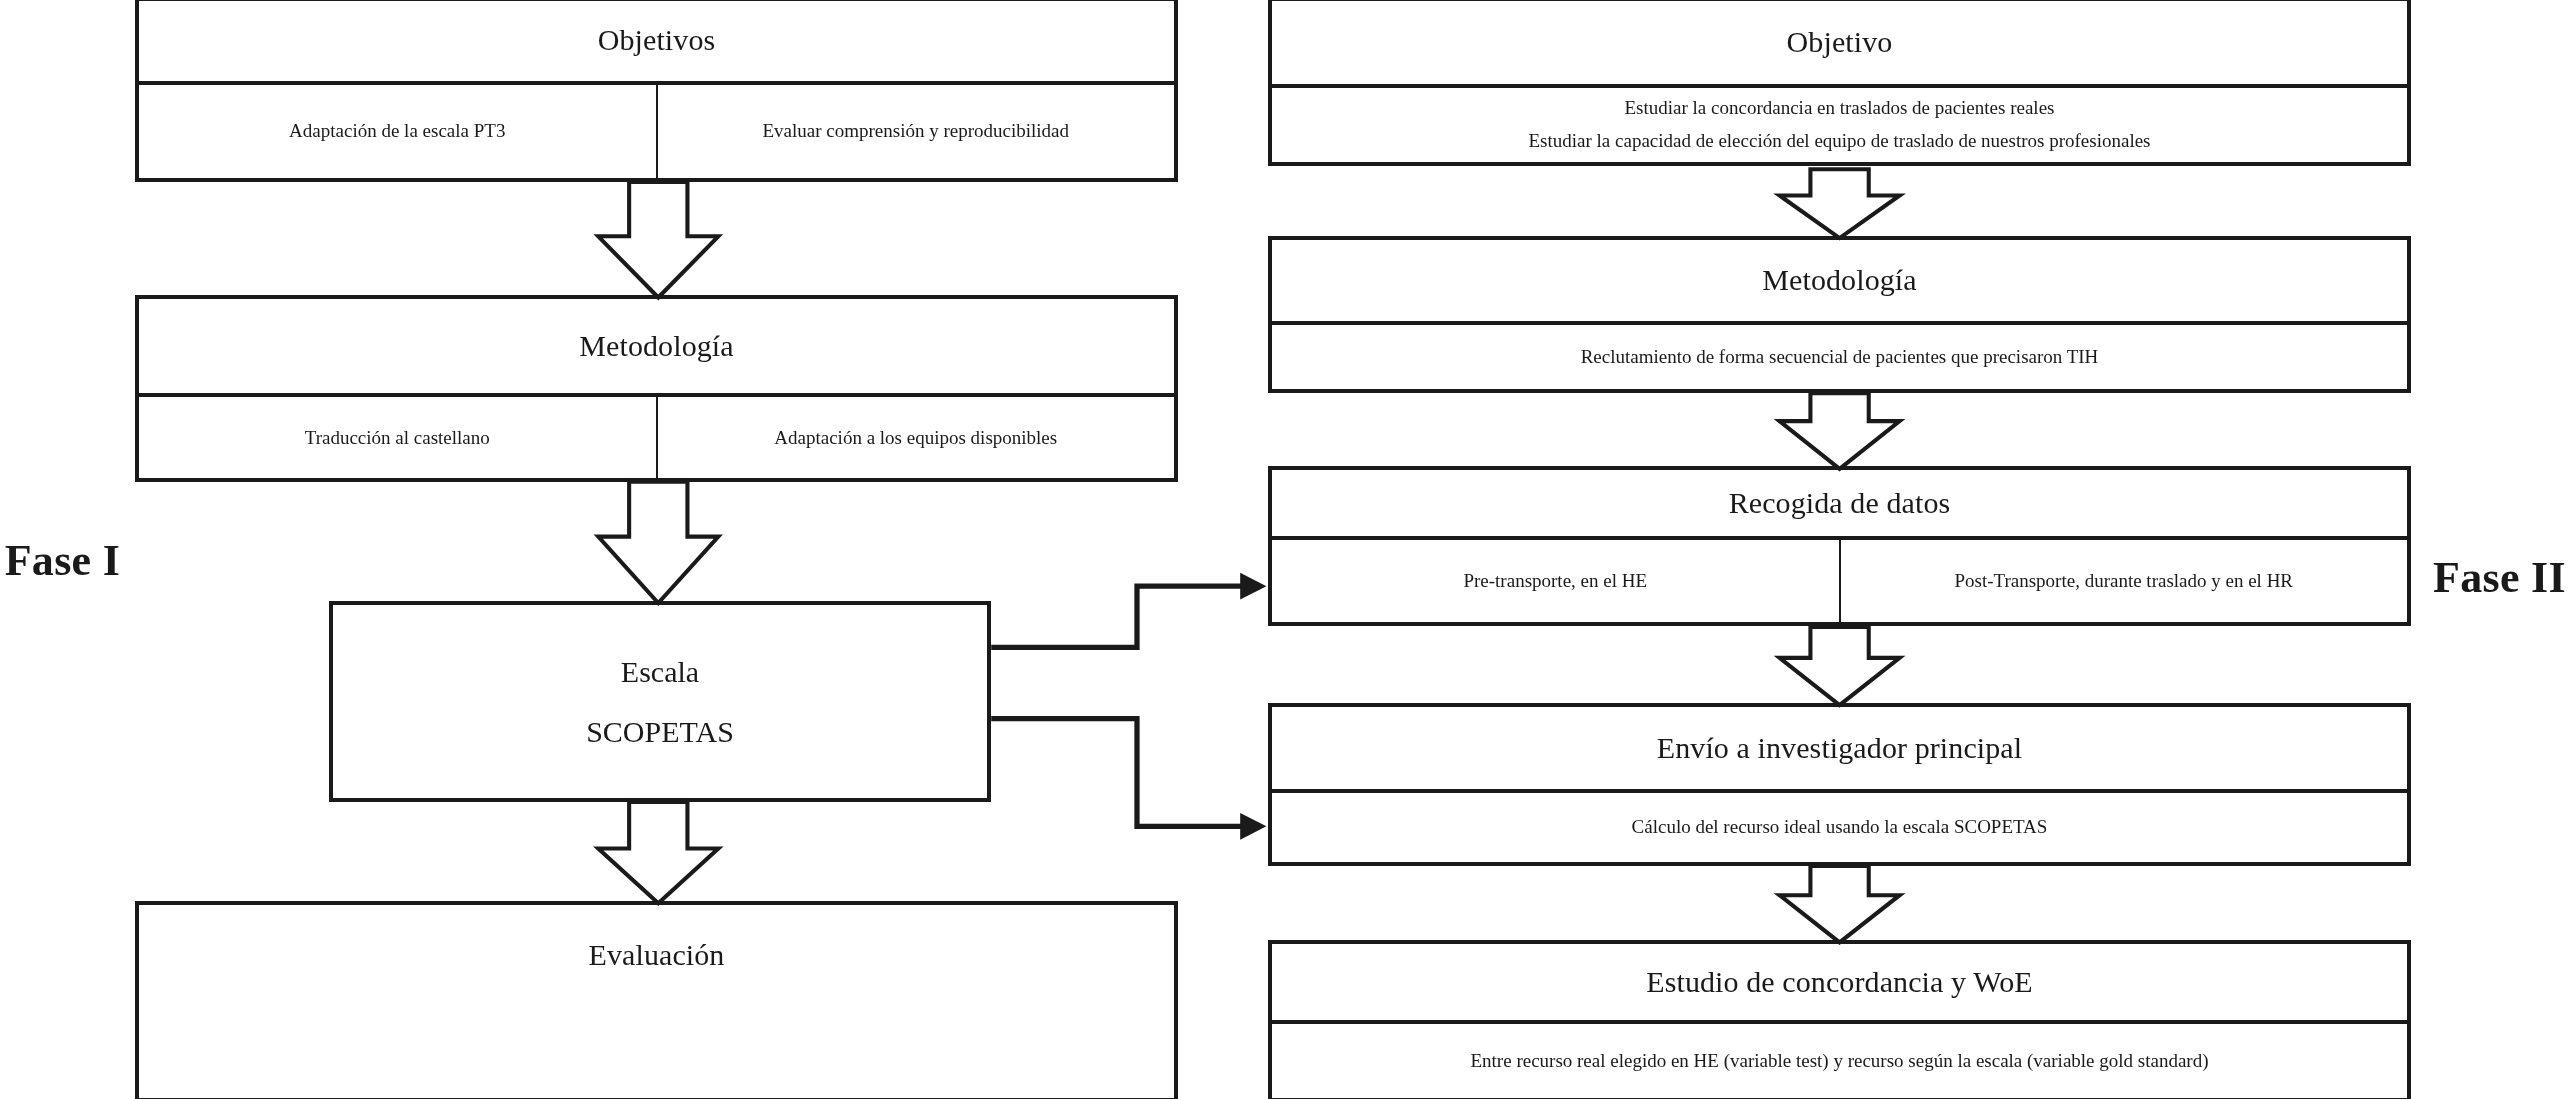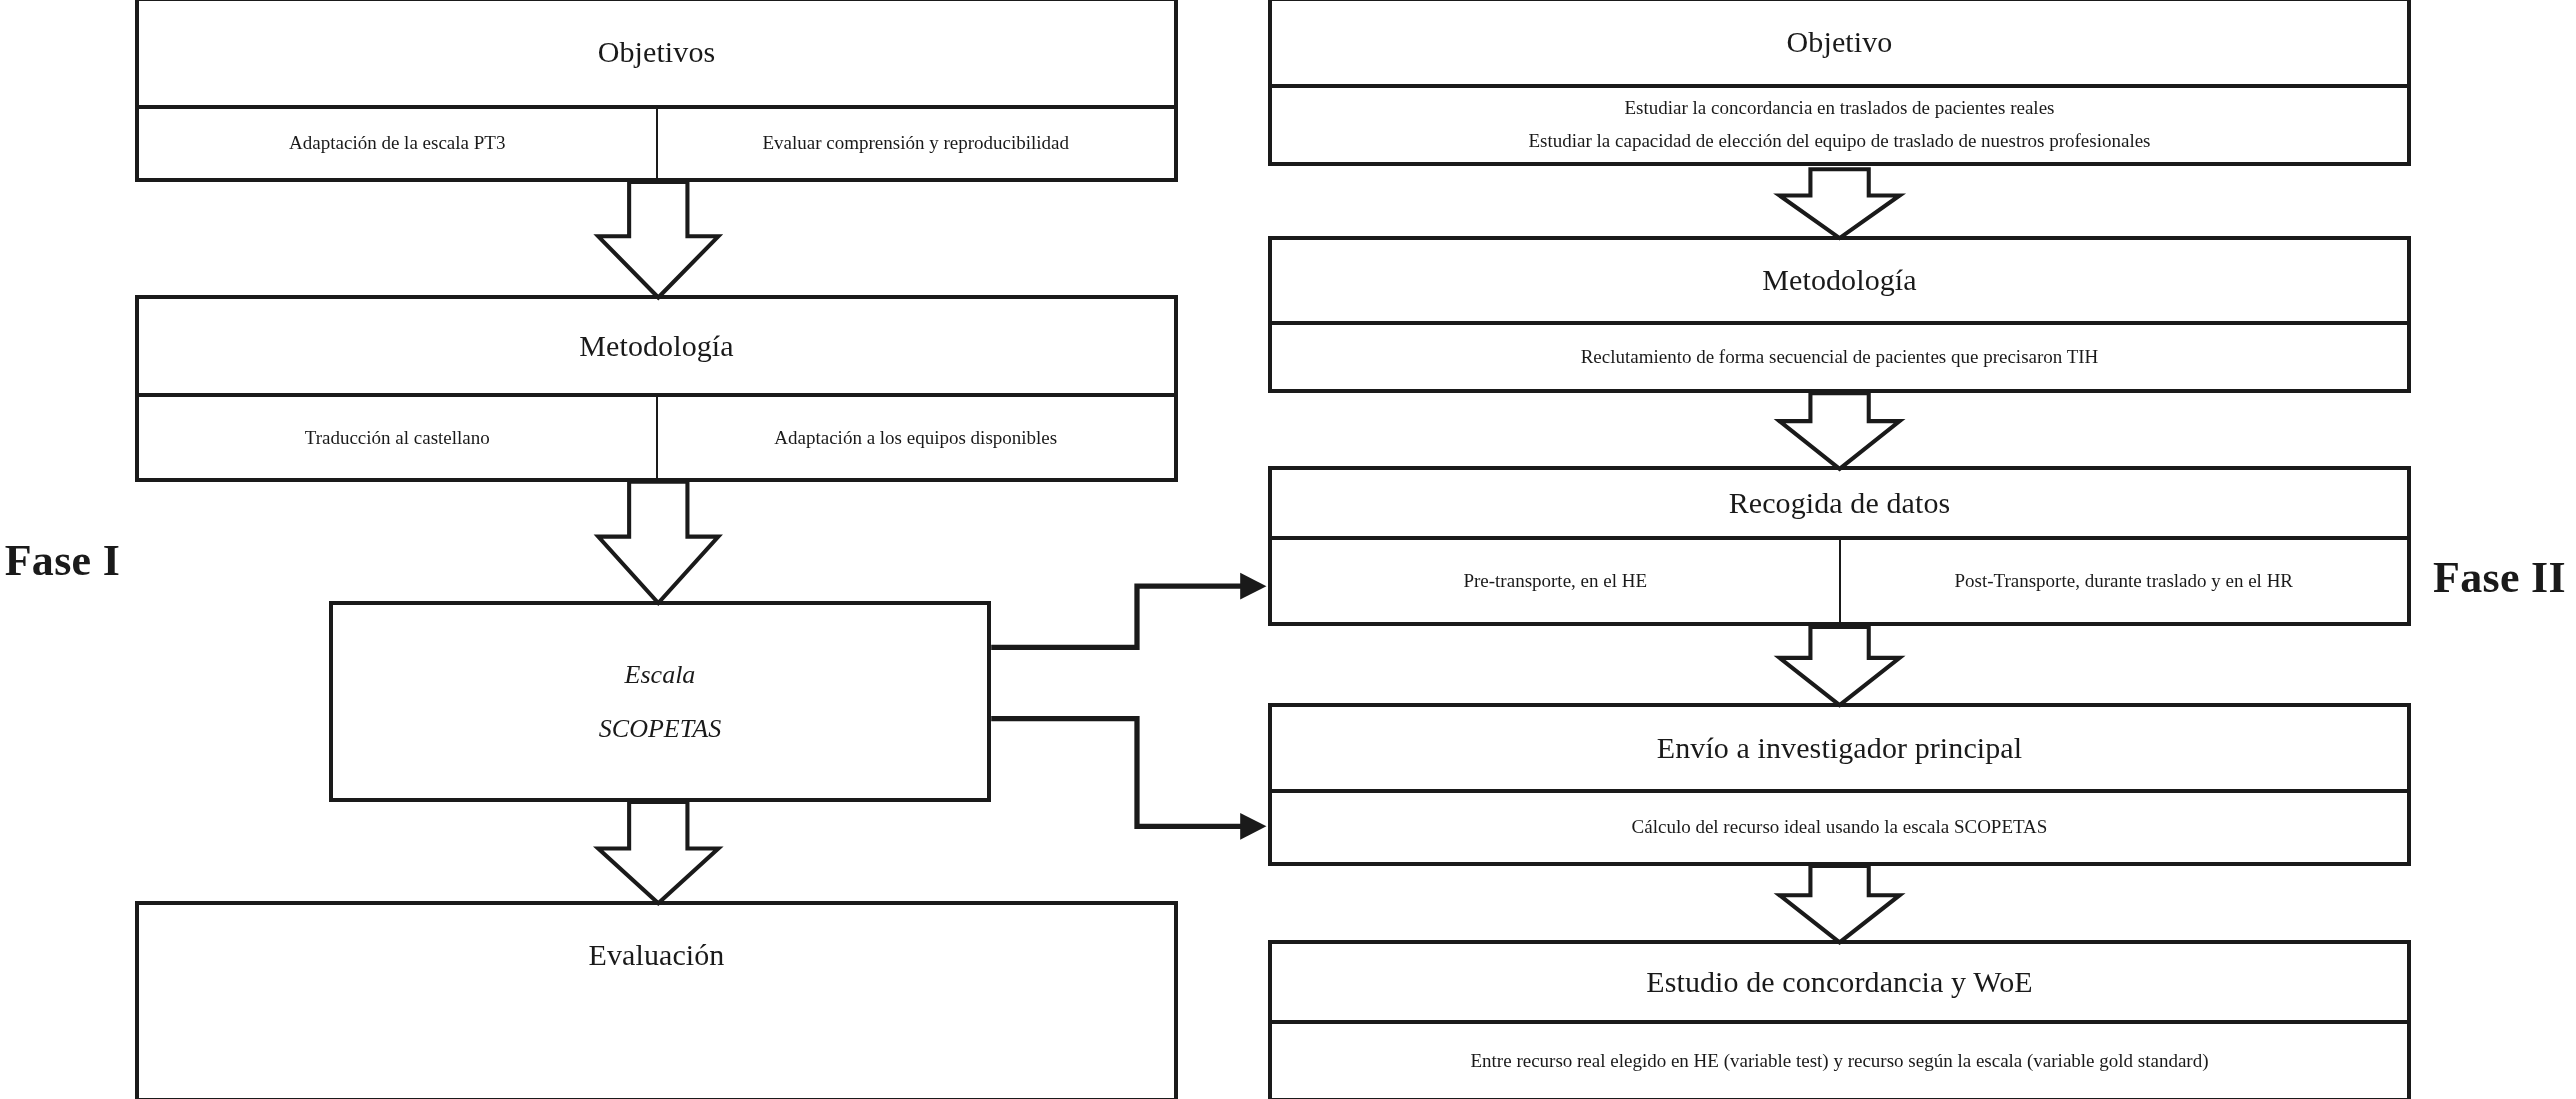--- a/index.html
+++ b/index.html
@@ -11,36 +11,36 @@
   .box .head .t{font-size:30px;line-height:1.15;text-align:center;letter-spacing:0.1px;}
   .box .body{flex:1 1 auto;display:flex;border-top:4.1px solid #1a1a1a;box-sizing:border-box;}
   .cell{flex:1 1 0;display:flex;align-items:center;justify-content:center;text-align:center;box-sizing:border-box;padding:2.3px 9.3px;}
   .cell + .cell{border-left:2.3px solid #1a1a1a;}
   .cell .t{font-size:19px;line-height:1.25;}
   .body.stack{flex-direction:column;align-items:center;justify-content:center;}
   .body.stack .line{font-size:19px;line-height:1.3;text-align:center;width:100%;}
 
   .plain{position:absolute;border:4.1px solid #1a1a1a;background:#fff;box-sizing:border-box;
          display:flex;flex-direction:column;align-items:center;justify-content:center;}
-  .plain .t{font-size:26px;line-height:1.5;font-style:italic;}
+  .plain .t{font-size:30px;line-height:1.5;}
 
   .fase{position:absolute;font-weight:bold;font-size:44px;letter-spacing:0.3px;white-space:nowrap;}
 
   svg.lines{position:absolute;left:0;top:0;width:2576px;height:1100px;pointer-events:none;}
   .arrowpoly{fill:#ffffff;stroke:#1a1a1a;stroke-width:7;stroke-linejoin:miter;}
   .conn{fill:none;stroke:#1a1a1a;stroke-width:9;}
   .connhead{fill:#1a1a1a;stroke:none;}
 </style>
 </head>
 <body>
 
 <div id="stage">
 
   <div class="box" style="left:135px;top:-3.5px;width:1043px;height:185px;">
-    <div class="head" style="height:104px;">
+    <div class="head" style="height:80px;">
       <span class="t">Objetivos</span>
     </div>
     <div class="body">
       <div class="cell">
         <span class="t">Adaptación de la escala PT3</span>
       </div>
       <div class="cell">
         <span class="t">Evaluar comprensión y reproducibilidad</span>
       </div>
     </div>

